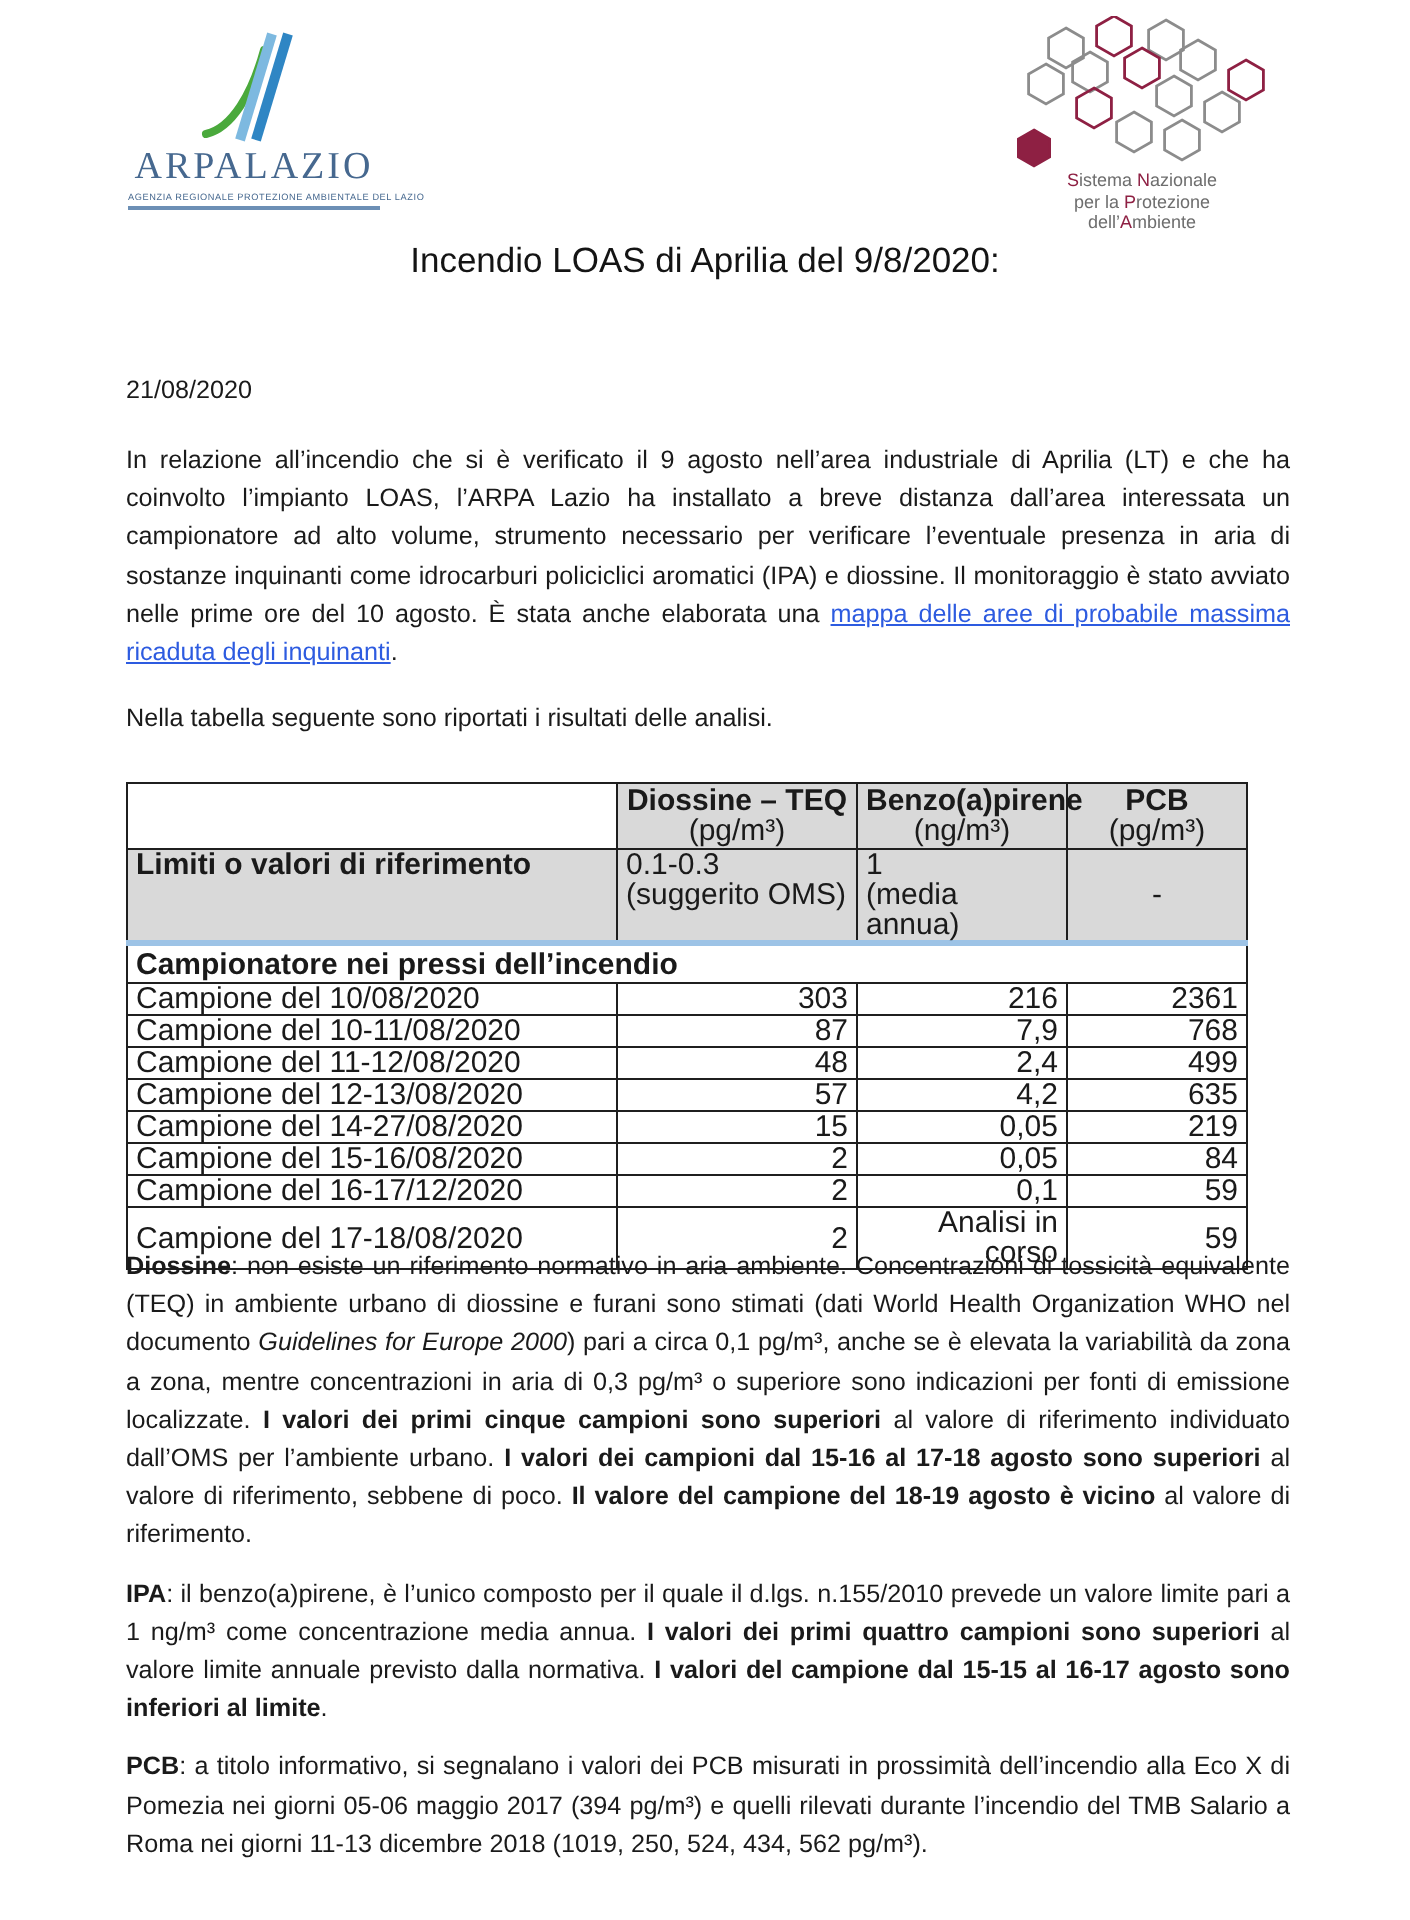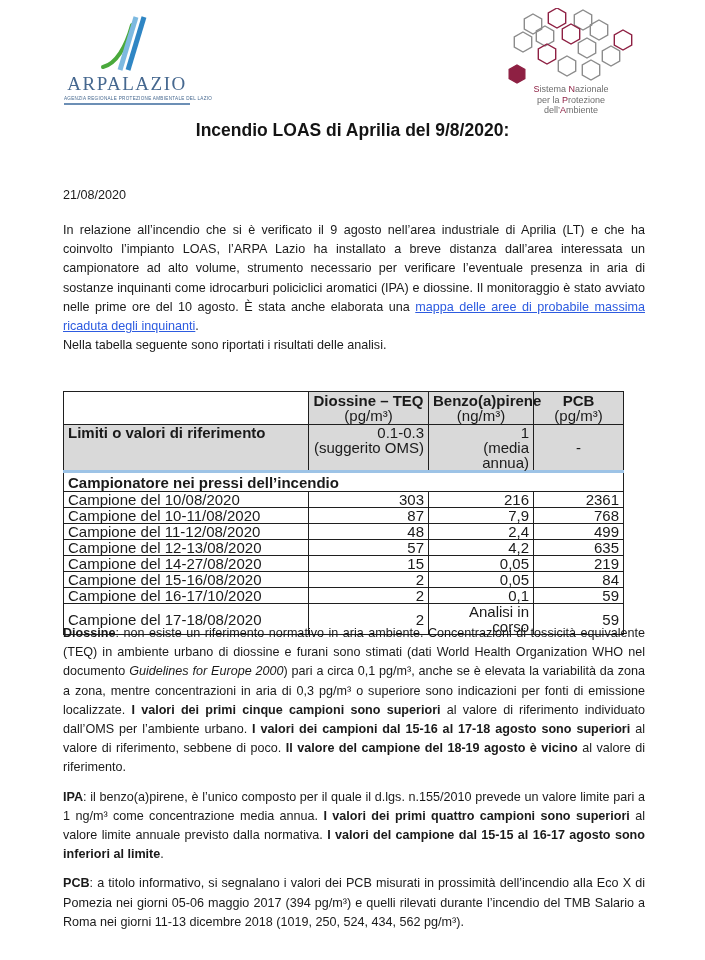--- a/index.html
+++ b/index.html
@@ -20,42 +20,42 @@
     font-size:4.6px;color:#46688f;letter-spacing:.3px;white-space:nowrap;
     padding-bottom:2px;border-bottom:2px solid #6c8fb5;margin-top:1px;
   }
   .snpa-logo{position:absolute;left:487px;top:8px;width:150px;}
   .snpa-text{font-size:9px;line-height:10.5px;color:#6e6e6e;text-align:center;margin-top:-6px;padding-left:18px;}
   .accent{color:#8e2043;}
 
   
   .doc-title{
     position:absolute;top:117px;left:0;width:705px;text-align:center;
-    font-weight:bold;font-size:17.5px;line-height:27px;color:#141414;
+    font-weight:normal;font-size:17.5px;line-height:27px;color:#141414;
   }
   .doc-date{position:absolute;top:188px;left:63px;font-size:12.6px;}
 
   
   .body-text{font-size:12.6px;line-height:19.2px;text-align:justify;margin:0;}
   .intro-wrap{position:absolute;top:221px;left:63px;width:582px;}
-  .intro-tail{text-align:left;margin-top:0;}
+  .intro-tail{text-align:left;margin-top:14px;}
   .b{font-weight:bold;}
   .i{font-style:italic;}
   a.link{color:#2d5be0;text-decoration:underline;cursor:pointer;}
 
   
   .table-wrap{position:absolute;top:373px;left:63px;}
   table.results{border-collapse:collapse;table-layout:fixed;width:560px;font-size:15px;margin-top:18px;}
   table.results td,table.results th{border:1px solid #1f1f1f;padding:0 4px;line-height:15px;}
   td.corner{border:none;background:#fff;}
   th.head-cell{background:#d9d9d9;text-align:center;font-weight:bold;height:32px;padding:1px 2px;}
   th.head-cell .unit{font-weight:normal;display:block;}
   tr.ref-row td{background:#d9d9d9;border-bottom:3px solid #9dc3e6;height:31px;}
   td.ref-label{font-weight:bold;vertical-align:top;}
-  td.ref-val{text-align:right;vertical-align:top;padding-top:0;}
+  td.ref-val{text-align:left;vertical-align:top;padding-top:0;}
   td.ref-dash{text-align:center;vertical-align:middle;}
   tr.section-row td{font-weight:bold;height:18px;text-align:left;}
   tr.data-row td{height:14.9px;text-align:right;}
   tr.data-row td.row-label{text-align:left;}
 
   
   .paras{position:absolute;top:624px;left:63px;width:582px;}
   .paras p{margin:0 0 10px 0;}
 </style>
 </head>
@@ -170,21 +170,21 @@
             <td>0,05</td>
             <td>219</td>
           </tr>
           <tr class="data-row">
             <td class="row-label">Campione del 15-16/08/2020</td>
             <td>2</td>
             <td>0,05</td>
             <td>84</td>
           </tr>
           <tr class="data-row">
-            <td class="row-label">Campione del 16-17/10/2020</td>
+            <td class="row-label">Campione del 16-17/12/2020</td>
             <td>2</td>
             <td>0,1</td>
             <td>59</td>
           </tr>
           <tr class="data-row">
             <td class="row-label">Campione del 17-18/08/2020</td>
             <td>2</td>
             <td>Analisi in corso</td>
             <td>59</td>
           </tr>

